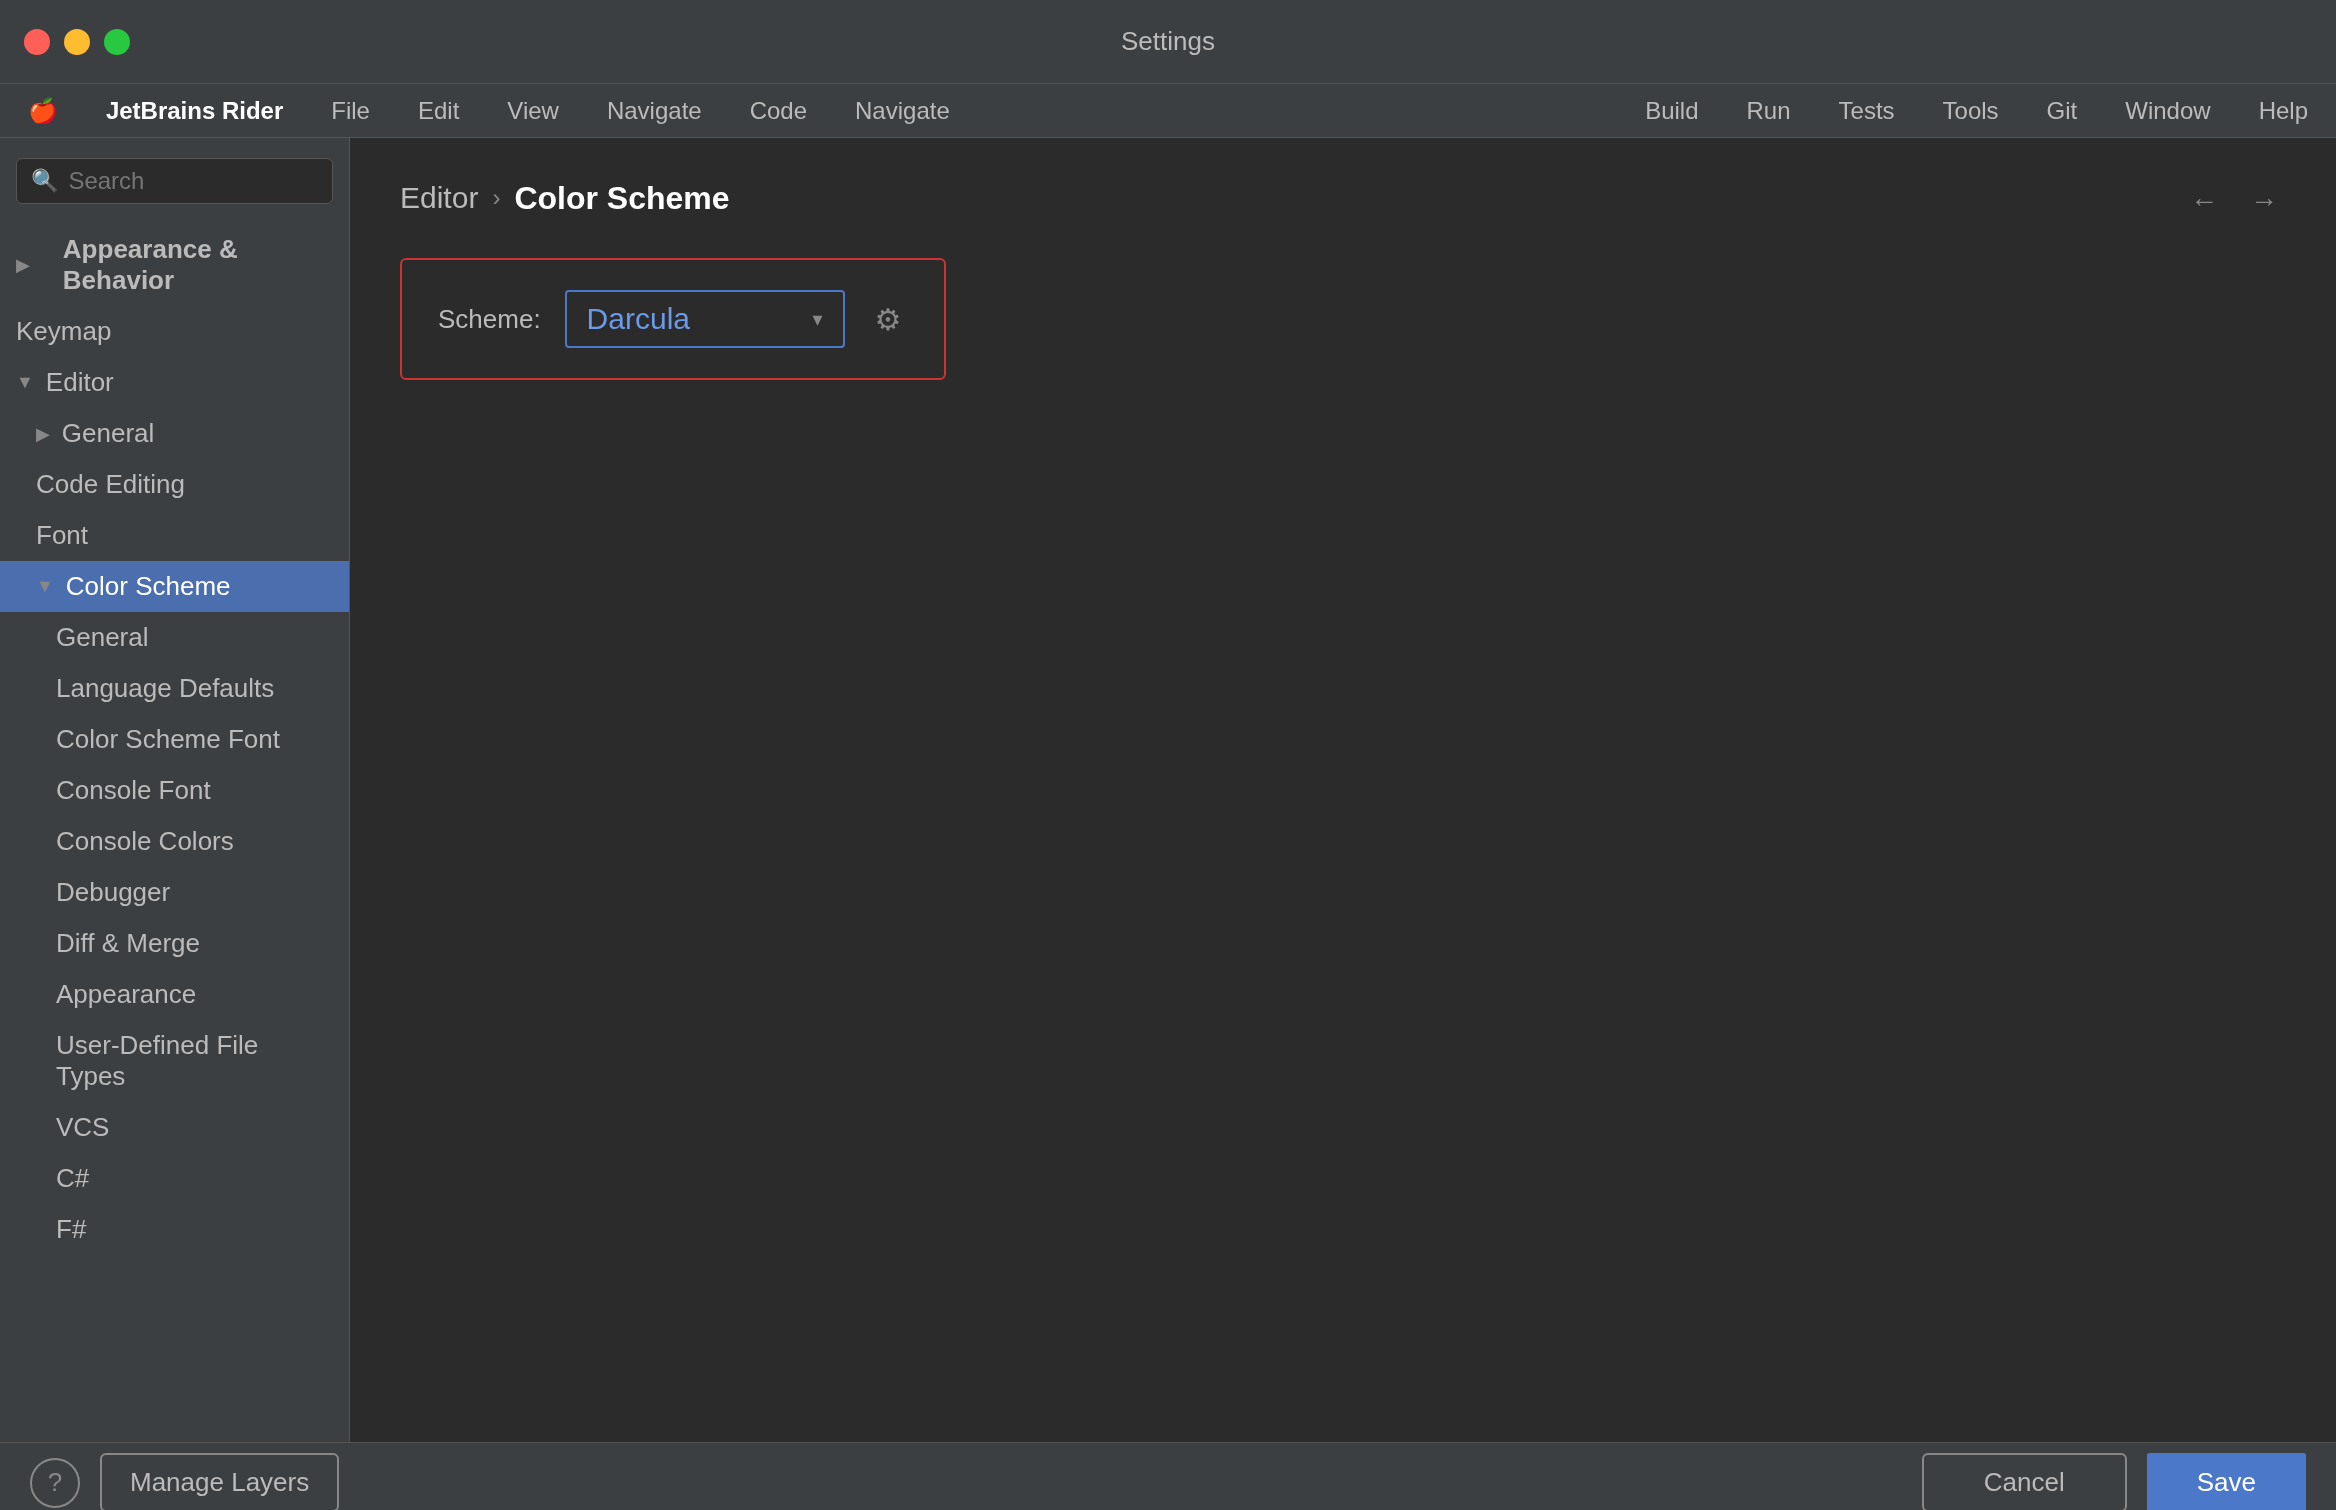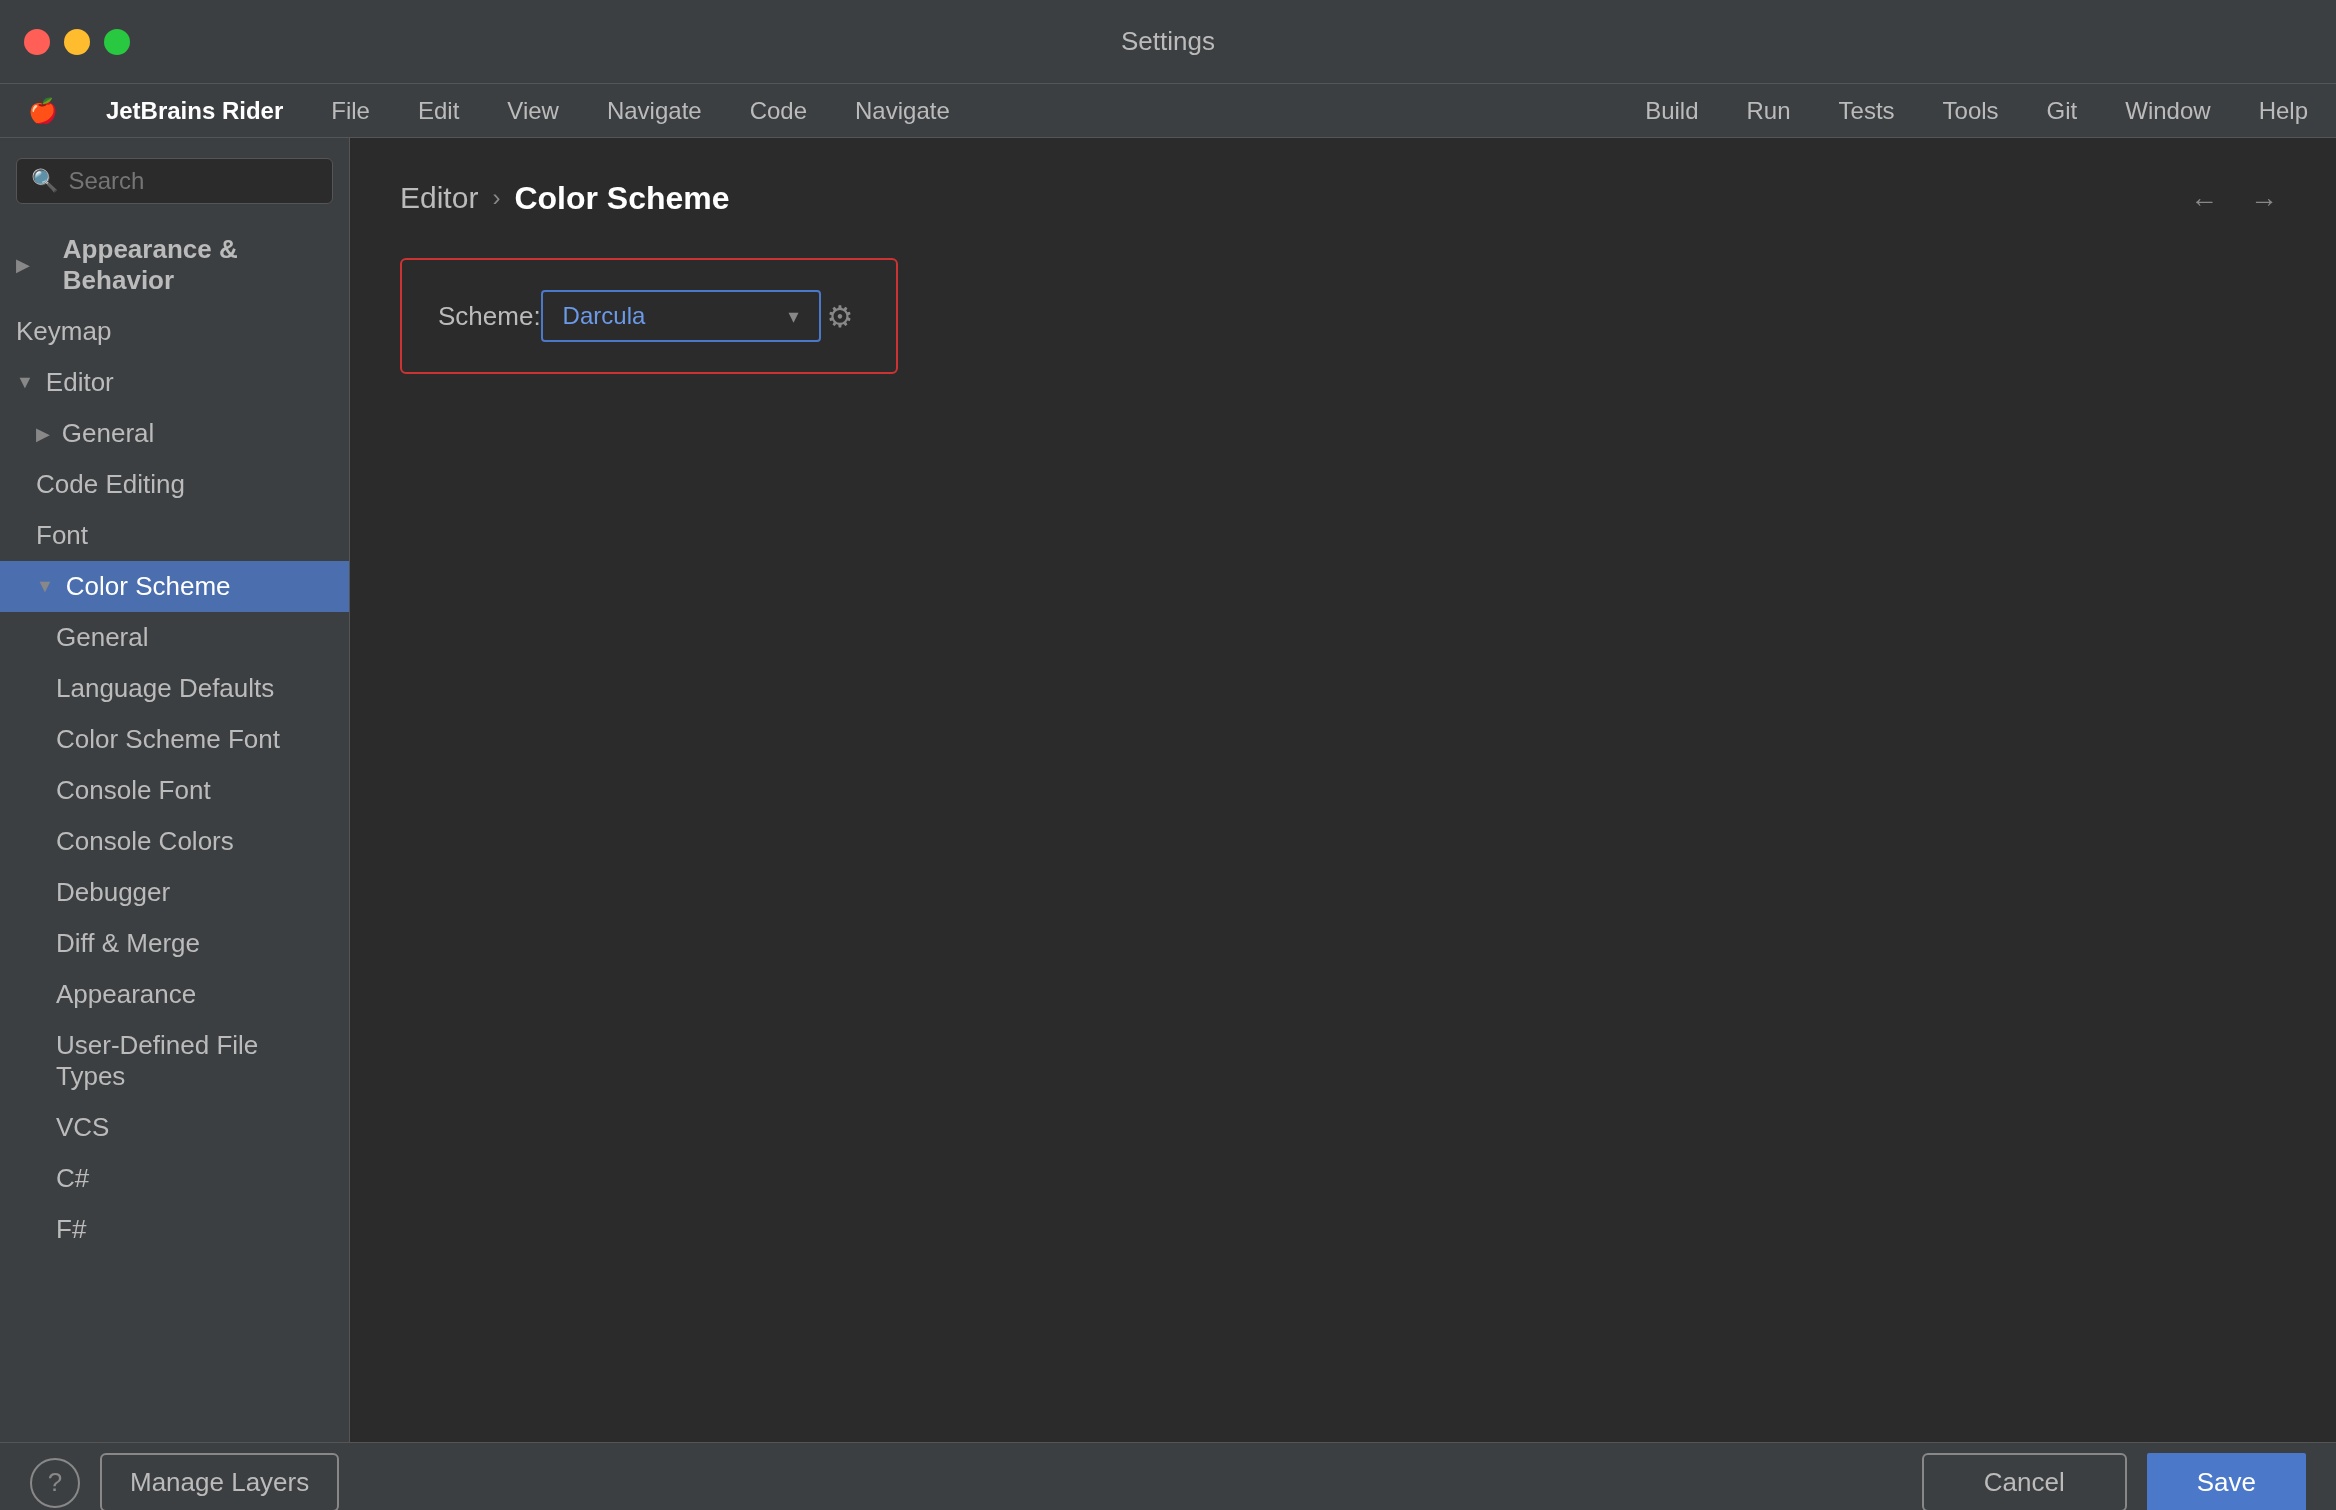--- a/index.html
+++ b/index.html
@@ -150,40 +150,41 @@
       padding: 4px 8px;
     }
 
     
     .scheme-box {
       border: 2px solid #cc3333;
       border-radius: 6px;
       padding: 30px 36px;
       display: inline-flex;
       align-items: center;
+      gap: 24px;
       background: #2b2b2b;
     }
     .scheme-label {
       font-size: 26px;
       color: #bbbbbb;
     }
     .scheme-dropdown {
       background: #2b2b2b;
       border: 2px solid #4b78c9;
       border-radius: 4px;
       padding: 10px 20px;
       display: flex;
       align-items: center;
       gap: 16px;
       cursor: pointer;
       min-width: 280px;
     }
     .scheme-dropdown-text {
       color: #6b9ae8;
-      font-size: 24px;
+      font-size: 30px;
       flex: 1;
     }
     .scheme-dropdown-arrow { color: #888; font-size: 20px; }
     .scheme-gear {
       background: none;
       border: none;
       color: #888;
       font-size: 30px;
       cursor: pointer;
       padding: 6px;

